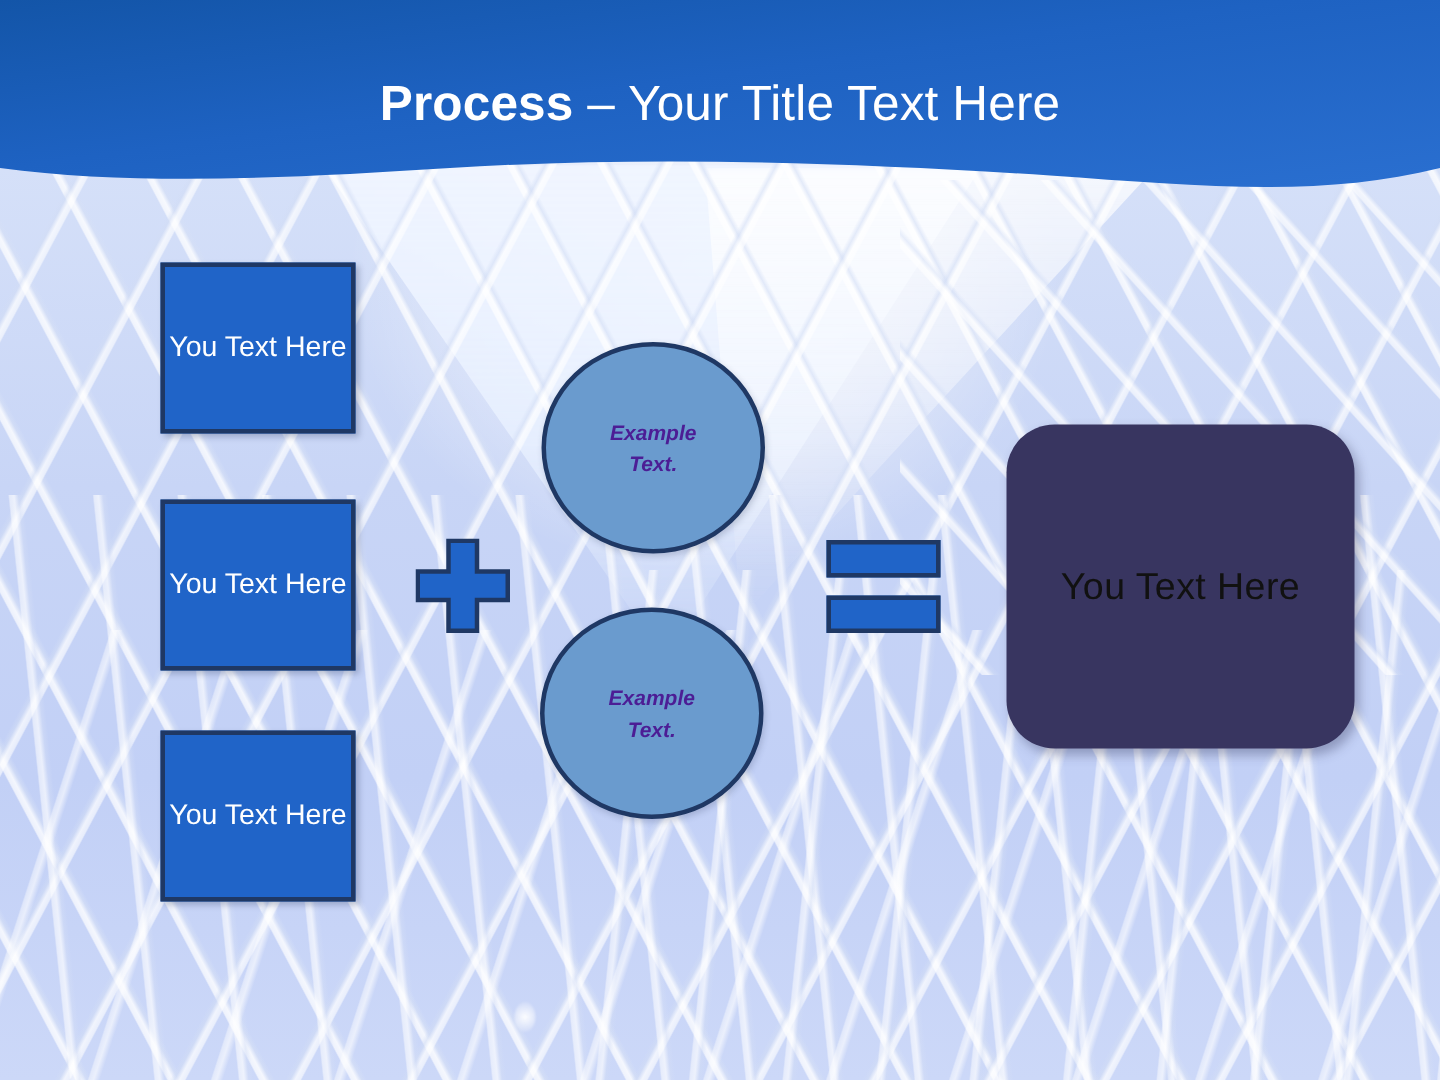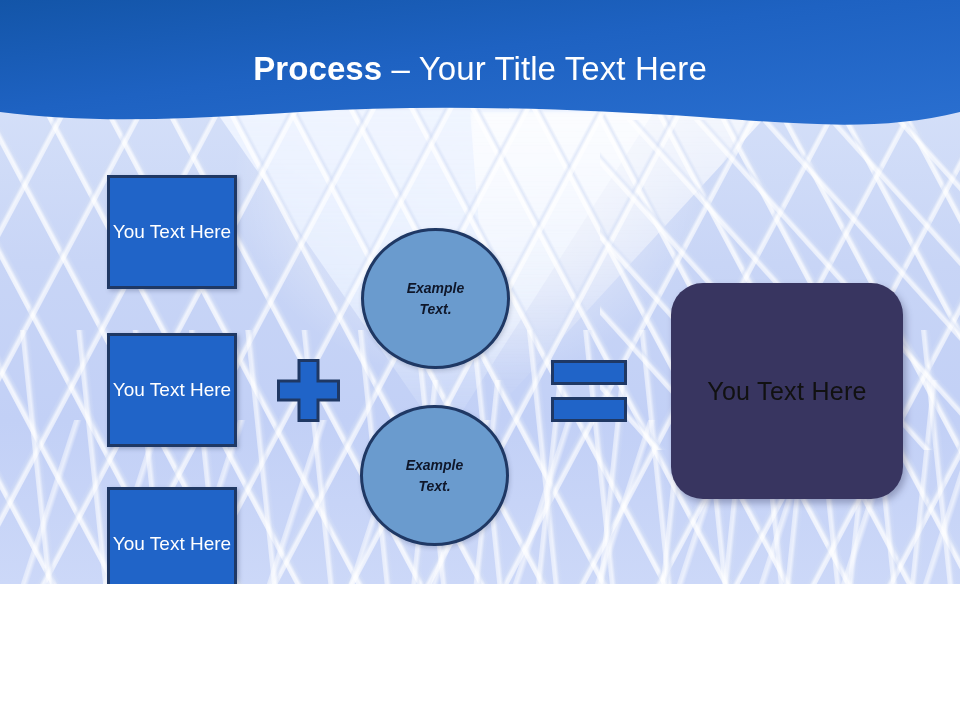--- a/index.html
+++ b/index.html
@@ -9,21 +9,21 @@
     background: #ffffff;
   }
   body {
     font-family: "Liberation Sans", sans-serif;
   }
 
   
   .slide {
     position: relative;
     width: 960px;
-    height: 584px;
+    height: 720px;
     overflow: hidden;
     background: #c9d6f5;
   }
 
   
   .bg-photo {
     position: absolute;
     inset: 0;
     background:
       
@@ -193,21 +193,21 @@
     width: 149px;
     height: 141px;
     border-radius: 50%;
     background: #6a9bce;
     border: 3px solid #1f3864;
     box-sizing: border-box;
     display: flex;
     align-items: center;
     justify-content: center;
     text-align: center;
-    color: #0f172a;
+    color: #4c1d95;
     font-size: 14px;
     font-weight: bold;
     font-style: italic;
     line-height: 1.5;
     box-shadow: 1px 2px 4px rgba(40,55,90,0.22);
   }
   .circ1 { left: 361px; top: 228px; }
   .circ2 { left: 360px; top: 405px; }
 
   

